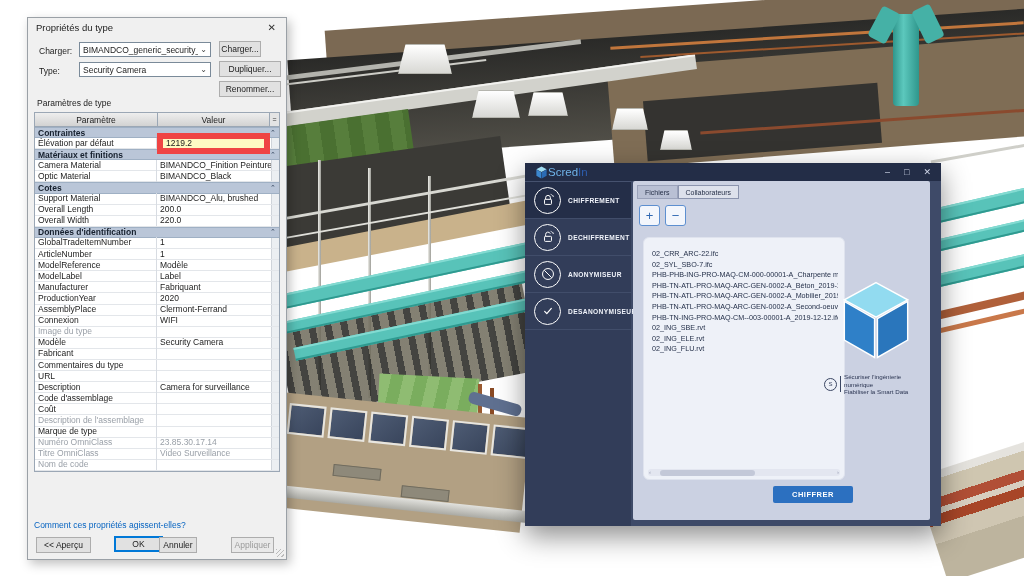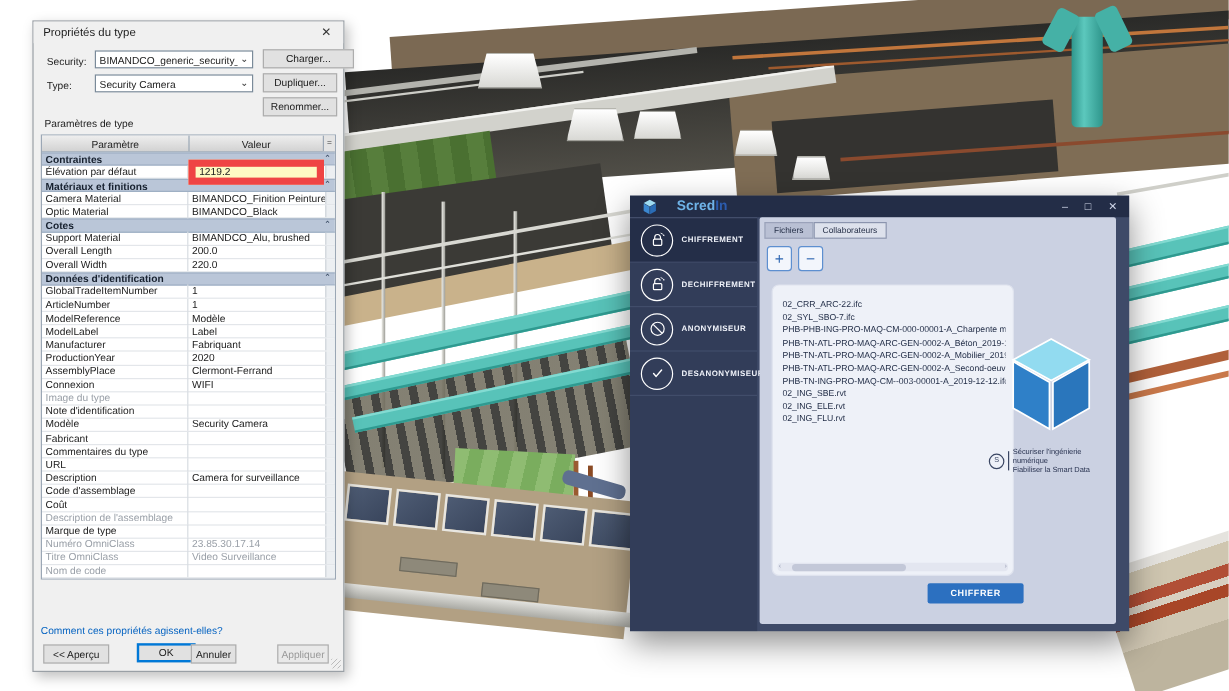--- a/index.html
+++ b/index.html
@@ -103,21 +103,21 @@
   .value.editing{background:#fef9c3;border:6px solid #ef4444;height:9px;line-height:9px;margin-right:1px}
   .rv-link{position:absolute;left:6px;top:502px;color:#0563c1;font-size:8.5px}
   .rv-grip{position:absolute;right:2px;bottom:2px;width:8px;height:8px;
            background:repeating-linear-gradient(135deg,#bbb 0 1px,transparent 1px 3px)}
 
   
   .sw{position:absolute;left:525px;top:163px;width:416px;height:363px;background:#3e4a68;
       box-shadow:0 10px 26px rgba(0,0,0,.45);z-index:20;overflow:hidden}
   .sw-titlebar{position:absolute;left:0;top:0;right:0;height:18px;background:#232d47;display:flex;
                align-items:center;padding:0 10px;box-sizing:border-box}
-  .brand{display:flex;gap:16px;font-weight:bold;font-size:11.5px}
+  .brand{display:flex;gap:0;font-weight:normal;font-size:11.5px}
   .brand .b1{color:#6fb3e8}
   .brand .b2{color:#2c5cae}
   .sw-controls{margin-left:auto;display:flex;gap:14px;color:#cfd6e8;font-size:9px;align-items:center}
   .sw-sidebar{position:absolute;left:0;top:18px;bottom:0;width:106px;background:#323d59;border-top:1px solid #46526f}
   .sb-item{height:37px;display:flex;align-items:center;gap:7px;padding-left:9px;border-bottom:1px solid #414d6a;box-sizing:border-box}
   .sb-item.active{background:#242e48}
   .sb-icon{width:25px;height:25px;border:1.5px solid #fff;border-radius:50%;display:flex;
            align-items:center;justify-content:center;flex:none}
   .sb-icon svg{width:16px;height:16px}
   .sb-label{color:#f0f3fa;font-size:6.6px;font-weight:bold;letter-spacing:.4px}
@@ -207,26 +207,26 @@
   <div class="sc" id="slab"></div>
   <div class="sc" id="tanBand"></div>
 </div>
 
 <div class="rv">
   <div class="rv-title">
     <span class="t">Propriétés du type</span>
     <span class="rv-close">✕</span>
   </div>
 
-  <span class="rv-lab" style="left:11px;top:28px">Security:</span>
+  <span class="rv-lab" style="left:11px;top:28px">Charger:</span>
   <div class="rv-select" style="left:51px;top:24px;width:132px">
     <span class="txt">BIMANDCO_generic_security_security-c</span>
     <span class="arr">⌄</span>
   </div>
-  <div class="rv-btn" style="left:191px;top:23px;width:76px">Charger...</div>
+  <div class="rv-btn" style="left:191px;top:23px;width:42px">Charger...</div>
 
   <span class="rv-lab" style="left:11px;top:48px">Type:</span>
   <div class="rv-select" style="left:51px;top:44px;width:132px">
     <span class="txt">Security Camera</span>
     <span class="arr">⌄</span>
   </div>
   <div class="rv-btn" style="left:191px;top:43px;width:62px">Dupliquer...</div>
   <div class="rv-btn" style="left:191px;top:63px;width:62px">Renommer...</div>
 
   <span class="rv-lab" style="left:9px;top:80px">Paramètres de type</span>
@@ -319,25 +319,20 @@
           <span class="cell value">Clermont-Ferrand</span>
           <span class="mini"></span>
         </div>
         <div class="trow">
           <span class="cell label">Connexion</span>
           <span class="cell value">WIFI</span>
           <span class="mini"></span>
         </div>
         <div class="trow muted">
           <span class="cell label">Image du type</span>
-          <span class="cell value"></span>
-          <span class="mini"></span>
-        </div>
-        <div class="trow">
-          <span class="cell label">Note d'identification</span>
           <span class="cell value"></span>
           <span class="mini"></span>
         </div>
         <div class="trow">
           <span class="cell label">Modèle</span>
           <span class="cell value">Security Camera</span>
           <span class="mini"></span>
         </div>
         <div class="trow">
           <span class="cell label">Fabricant</span>

